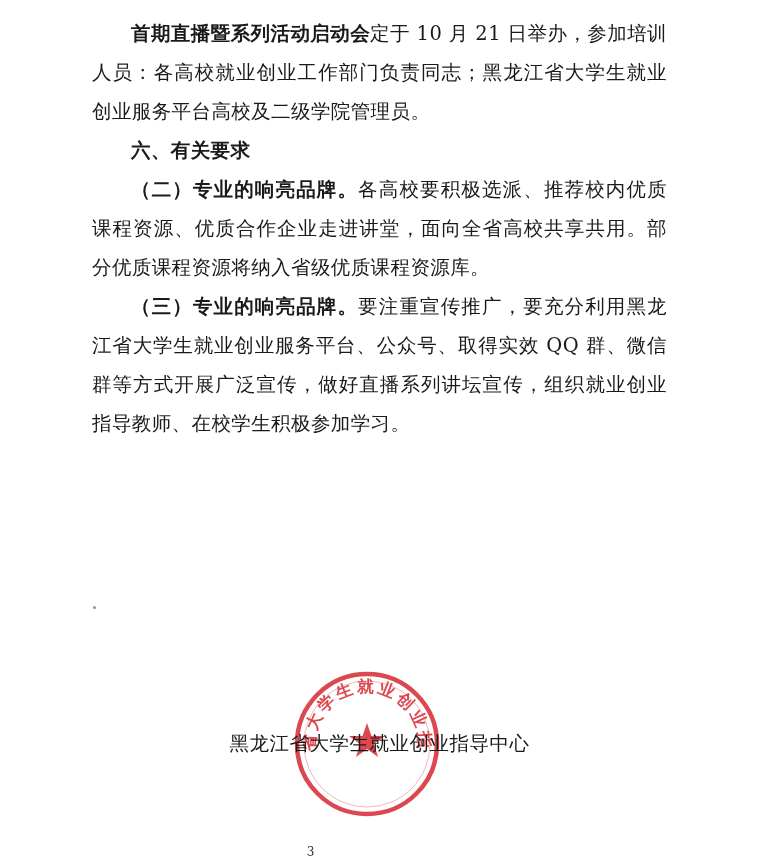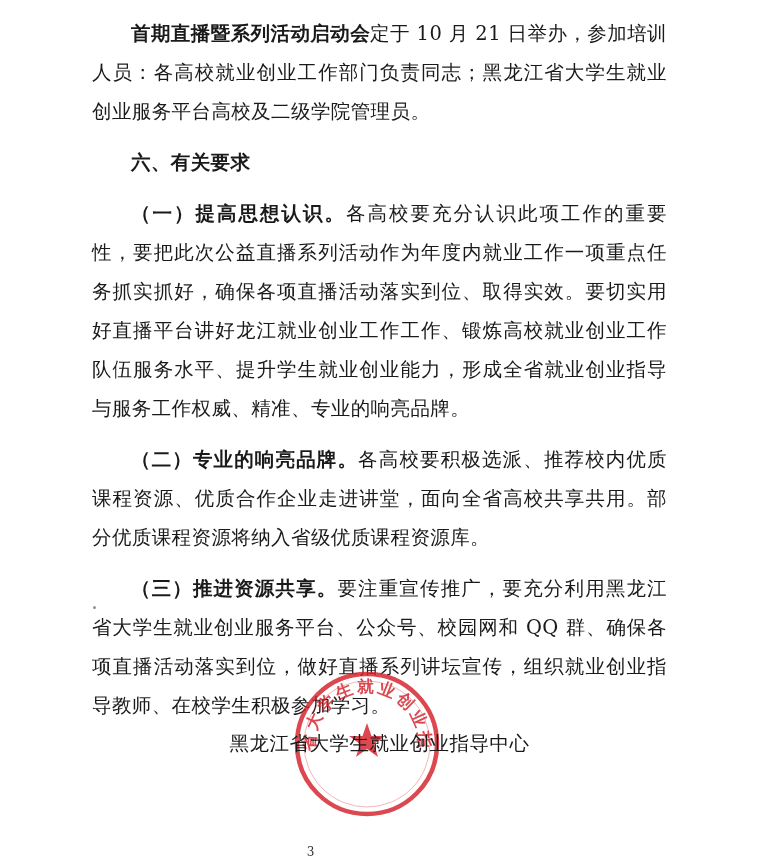--- a/index.html
+++ b/index.html
@@ -32,21 +32,21 @@
     margin: 0 0 0 0;
     font-size: 19.5px;
     line-height: 39px;
     text-align: justify;
     text-justify: inter-ideograph;
     letter-spacing: 0.4px;
     text-indent: 2em;
     font-weight: 400;
   }
   p.para + p.para {
-    margin-top: 12px;
+    margin-top: 0px;
   }
   .lead {
     font-weight: bold;
   }
   .sig-block {
     position: absolute;
     left: 92px;
     top: 726px;
     width: 575px;
     text-align: center;
@@ -92,25 +92,24 @@
 <body>
 
 <div class="page">
 
   <div class="body-text">
 
     <p class="para"><span class="lead">首期直播暨系列活动启动会</span><span>定于 10 月 21 日举办，参加培训人员：各高校就业创业工作部门负责同志；黑龙江省大学生就业创业服务平台高校及二级学院管理员。</span></p>
 
     <p class="para"><span class="lead">六、有关要求</span><span></span></p>
 
-    <p class="para"><span class="lead">（一）提高思想认识。</span><span>各高校要充分认识此项工作的重要性，要把此次公益直播系列活动作为年度内就业工作一项重点任务抓实抓好，确保各项直播活动落实到位、取得实效。要切实用好直播平台讲好龙江就业创业工作工作、锻炼高校就业创业工作队伍服务水平、提升学生就业创业能力，形成全省就业创业指导与服务工作权威、精准、专业的响亮品牌。</span></p>
 
     <p class="para"><span class="lead">（二）专业的响亮品牌。</span><span>各高校要积极选派、推荐校内优质课程资源、优质合作企业走进讲堂，面向全省高校共享共用。部分优质课程资源将纳入省级优质课程资源库。</span></p>
 
-    <p class="para"><span class="lead">（三）推进资源共享。</span><span>要注重宣传推广，要充分利用黑龙江省大学生就业创业服务平台、公众号、校园网和 QQ 群、确保各项直播活动落实到位，做好直播系列讲坛宣传，组织就业创业指导教师、在校学生积极参加学习。</span></p>
+    <p class="para"><span class="lead">（三）专业的响亮品牌。</span><span>要注重宣传推广，要充分利用黑龙江省大学生就业创业服务平台、公众号、取得实效 QQ 群、微信群等方式开展广泛宣传，做好直播系列讲坛宣传，组织就业创业指导教师、在校学生积极参加学习。</span></p>
 
   </div>
 
   <div class="stray-mark"></div>
 
   <div class="seal">
     <svg width="160" height="160" viewBox="0 0 160 160" aria-hidden="true">
       <g opacity="0.82">
         <circle cx="80" cy="80" r="70" fill="none" stroke="#d5202a" stroke-width="4.5"></circle>
         <circle cx="80" cy="80" r="63" fill="none" stroke="#d5202a" stroke-width="0.8" opacity="0.5"></circle>

